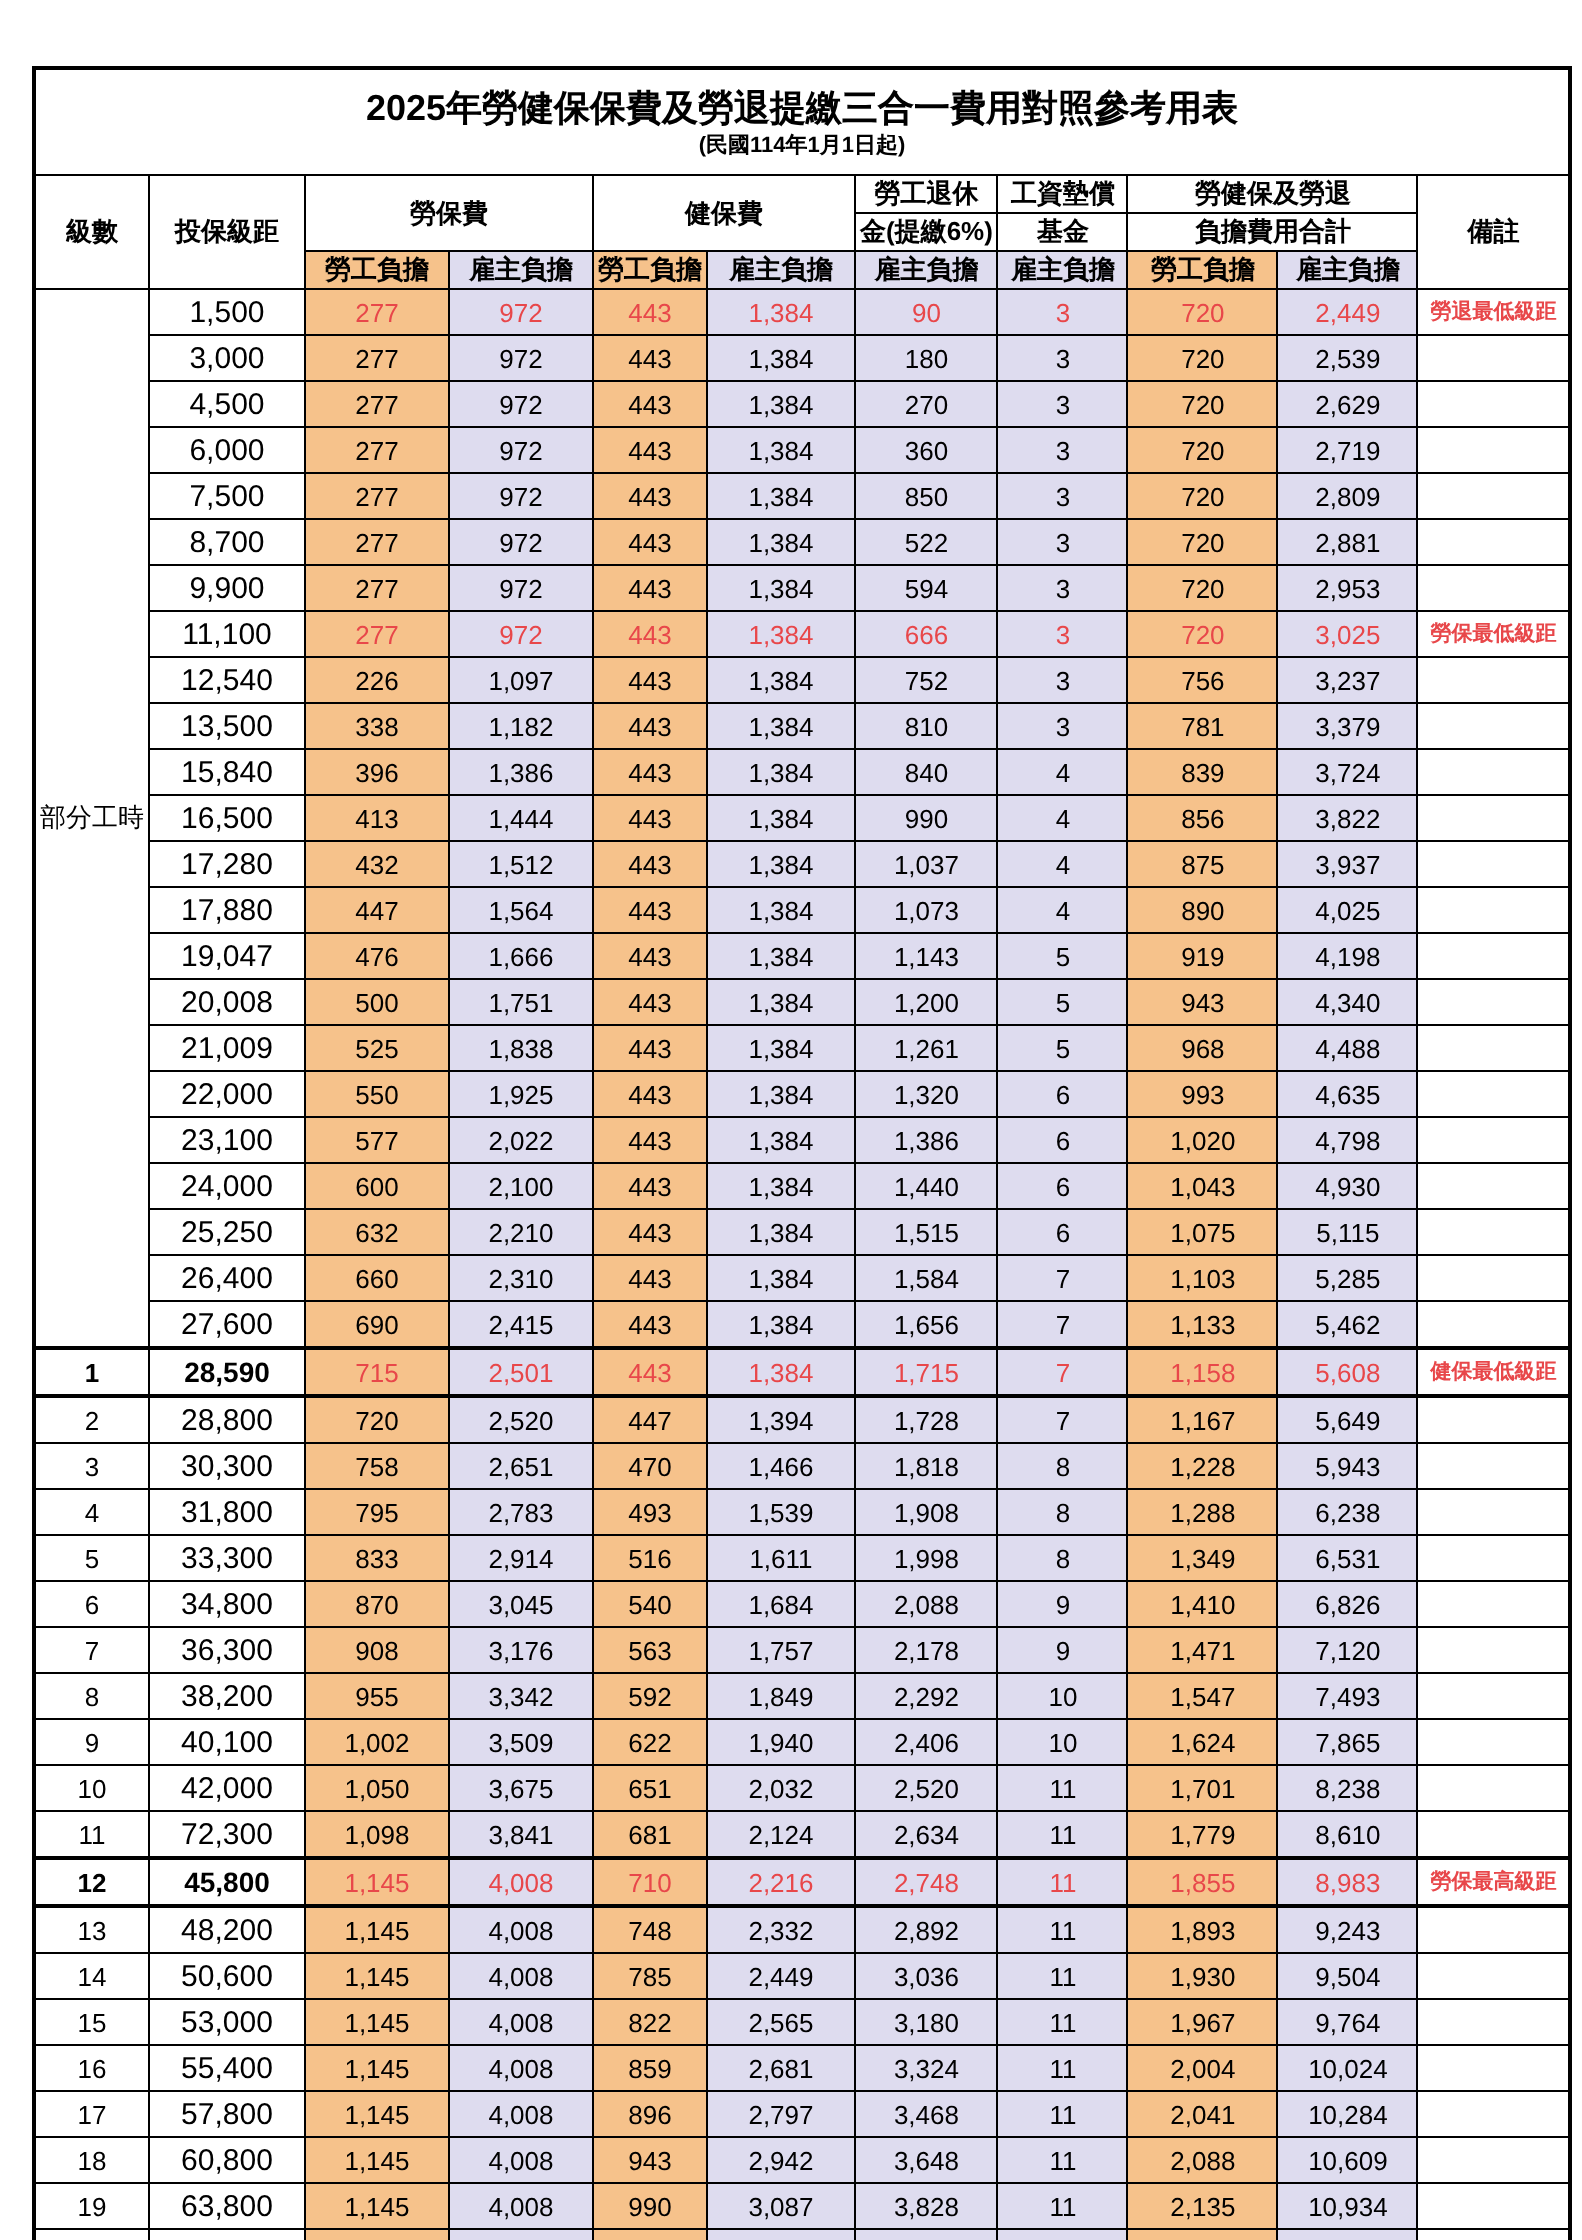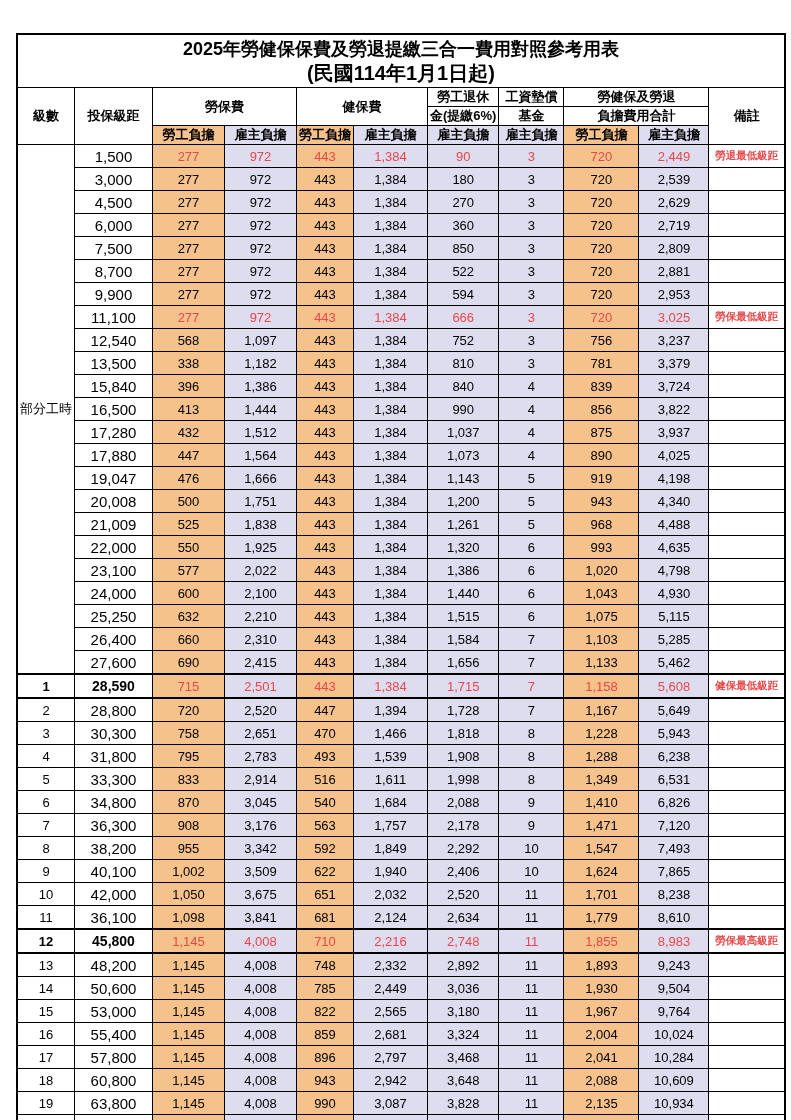--- a/index.html
+++ b/index.html
@@ -8,21 +8,21 @@
     font-family:"Liberation Sans","DejaVu Sans",sans-serif;color:#000;
   }
   .sheet{position:absolute;top:33px;left:16px;}
   table{border-collapse:collapse;table-layout:fixed;border:2.5px solid #000;}
   th,td{
     border:1.6px solid #000;padding:0 2px;text-align:center;vertical-align:middle;
     overflow:hidden;white-space:nowrap;
   }
   .title-cell{height:52px;background:#fff;}
   .title{font-size:18px;font-weight:bold;line-height:1.35;}
-  .subtitle{font-size:20px;font-weight:bold;line-height:1.2;}
+  .subtitle{font-size:11px;font-weight:bold;line-height:1.2;}
   th{font-size:13px;font-weight:bold;height:18px;background:#fff;}
   .bg-w{background:#F6C28B;}
   .bg-e{background:#DEDCEF;}
   tbody td{height:22px;font-size:13px;}
   .bracket{font-size:15px;}
   .note{font-size:10.5px;color:#E8474A;font-weight:bold;padding:0 1px;}
   .red-row .num{color:#E8474A;}
   .strong-row td{border-top-width:2.5px;border-bottom-width:2.5px;}
   .strong-row .bracket{font-weight:bold;font-size:14px;}
   .strong-row .level{font-weight:bold;}
@@ -171,21 +171,21 @@
           <td class="bg-w num">443</td>
           <td class="bg-e num">1,384</td>
           <td class="bg-e num">666</td>
           <td class="bg-e num">3</td>
           <td class="bg-w num">720</td>
           <td class="bg-e num">3,025</td>
           <td class="note">勞保最低級距</td>
         </tr>
         <tr>
           <td class="bracket">12,540</td>
-          <td class="bg-w num">568</td>
+          <td class="bg-w num">226</td>
           <td class="bg-e num">1,097</td>
           <td class="bg-w num">443</td>
           <td class="bg-e num">1,384</td>
           <td class="bg-e num">752</td>
           <td class="bg-e num">3</td>
           <td class="bg-w num">756</td>
           <td class="bg-e num">3,237</td>
           <td class="note"></td>
         </tr>
         <tr>
@@ -481,21 +481,21 @@
           <td class="bg-w num">651</td>
           <td class="bg-e num">2,032</td>
           <td class="bg-e num">2,520</td>
           <td class="bg-e num">11</td>
           <td class="bg-w num">1,701</td>
           <td class="bg-e num">8,238</td>
           <td class="note"></td>
         </tr>
         <tr>
           <td class="level">11</td>
-          <td class="bracket">36,100</td>
+          <td class="bracket">72,300</td>
           <td class="bg-w num">1,098</td>
           <td class="bg-e num">3,841</td>
           <td class="bg-w num">681</td>
           <td class="bg-e num">2,124</td>
           <td class="bg-e num">2,634</td>
           <td class="bg-e num">11</td>
           <td class="bg-w num">1,779</td>
           <td class="bg-e num">8,610</td>
           <td class="note"></td>
         </tr>

